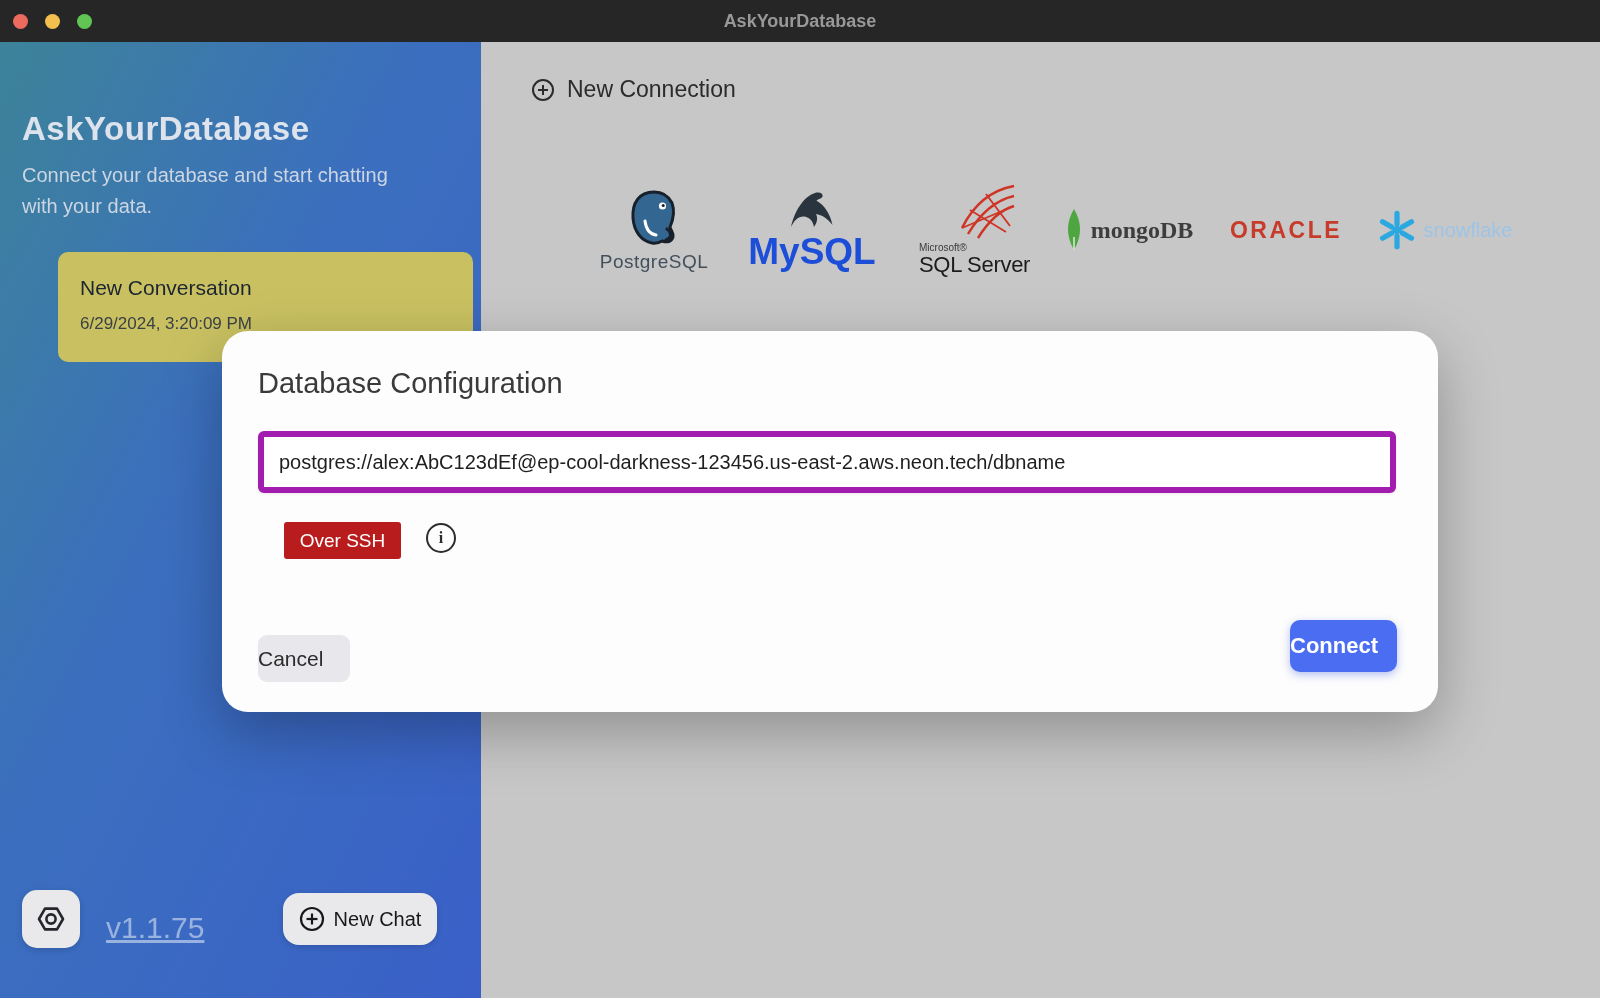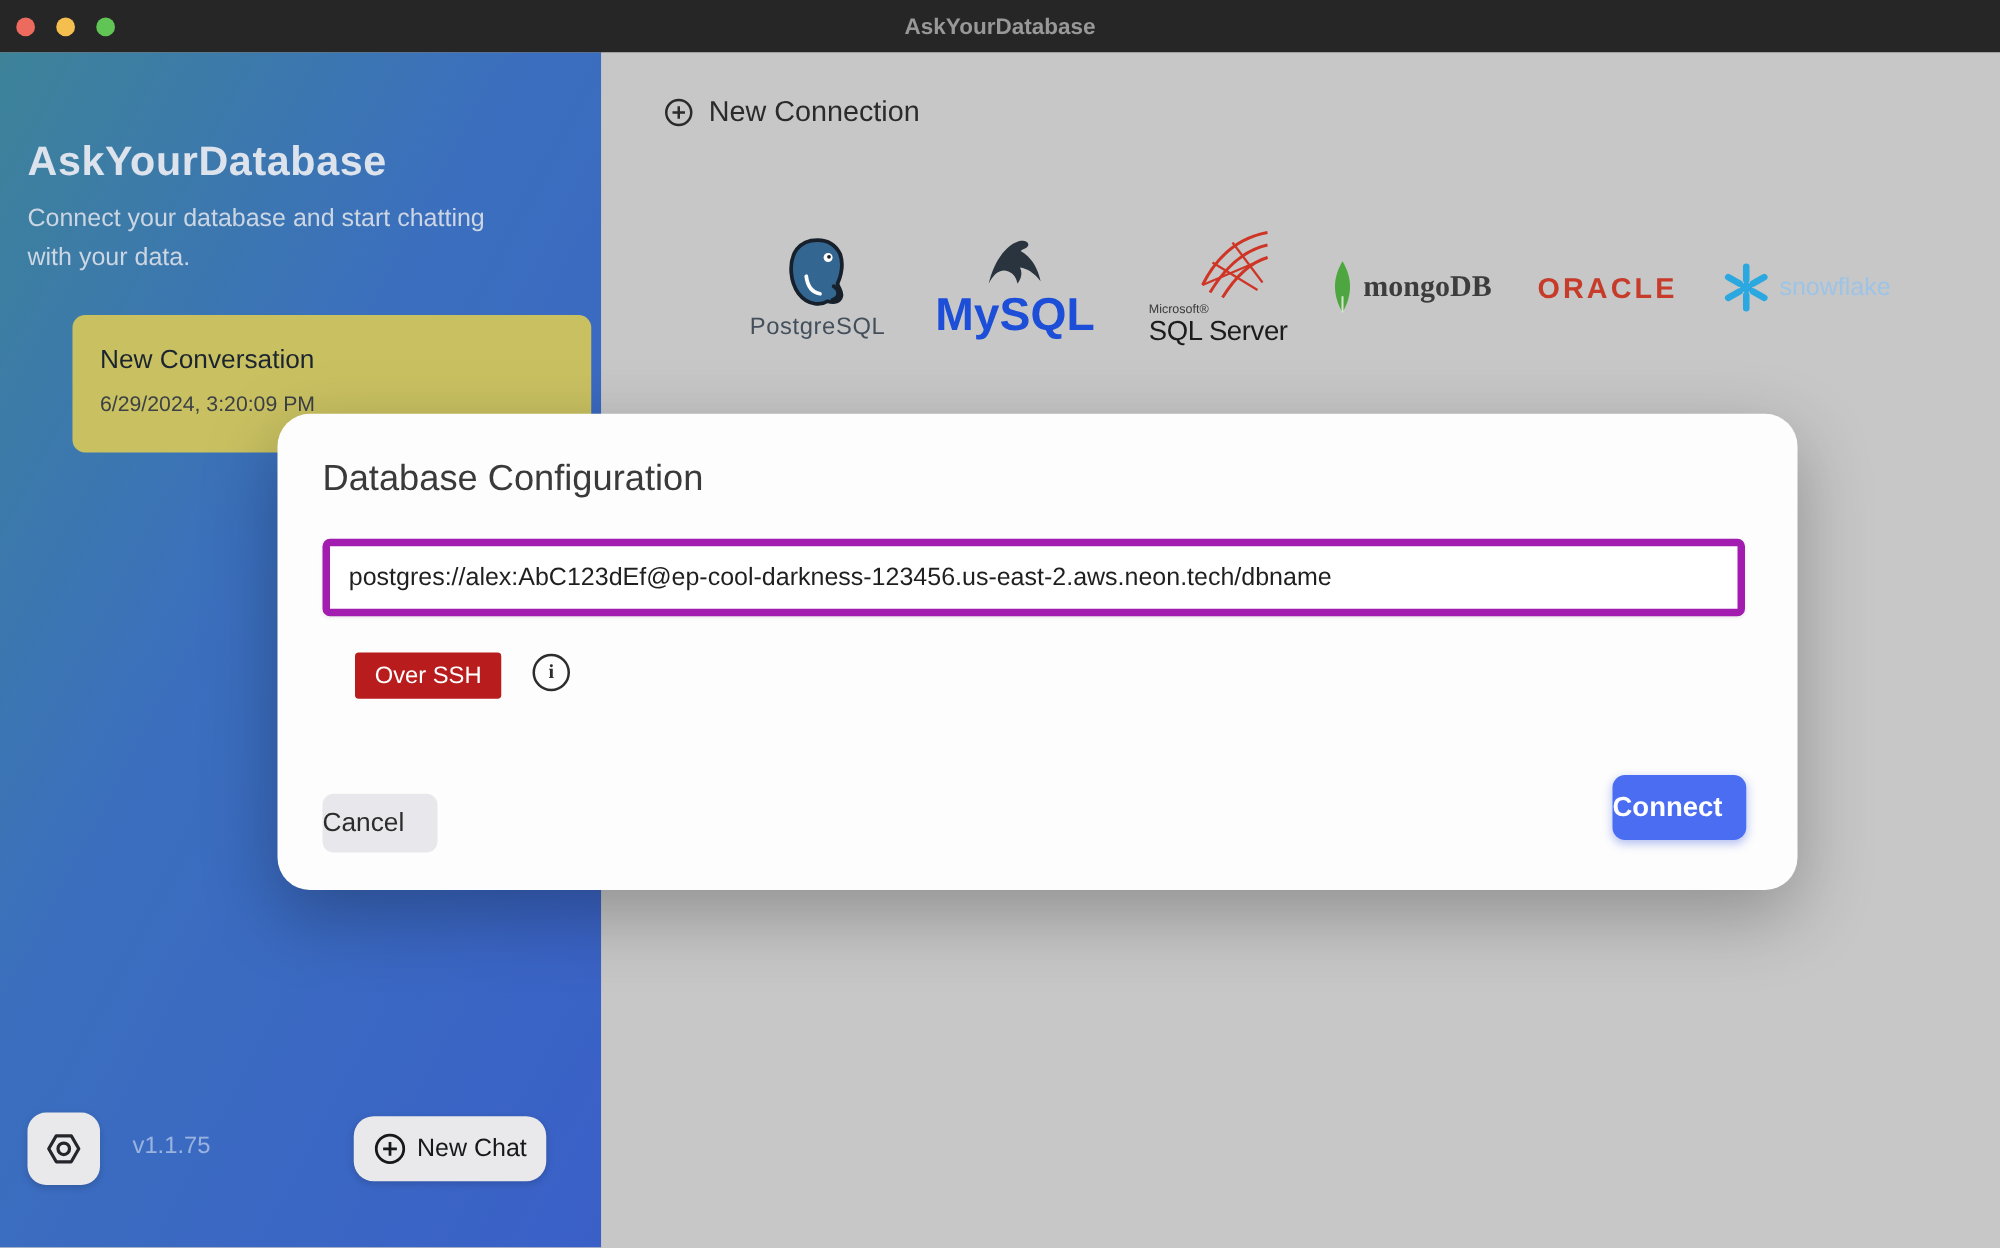--- a/index.html
+++ b/index.html
@@ -36,21 +36,21 @@
     background:#c9c161;border-radius:10px;cursor:pointer;margin-left:36px;
   }
   .conversation-title{position:absolute;left:22px;top:24px;font-size:21px;color:#1c2430;}
   .conversation-time{position:absolute;left:22px;top:62px;font-size:17px;color:#3c4145;}
   .settings-button{
     position:absolute;left:22px;bottom:50px;width:58px;height:58px;border-radius:15px;
     background:#e9e9eb;display:flex;align-items:center;justify-content:center;cursor:pointer;
     box-shadow:0 2px 6px rgba(0,0,0,.15);
   }
   .version-label{
-    position:absolute;left:106px;bottom:70px;font-size:19px;color:rgba(232,238,248,.55);
+    position:absolute;left:106px;bottom:53px;font-size:30px;color:rgba(232,238,248,.55);text-decoration:underline;
   }
   .new-chat-button{
     position:absolute;right:44px;bottom:53px;width:154px;height:52px;border-radius:16px;
     background:#e9e9eb;display:flex;align-items:center;justify-content:center;gap:9px;
     font-size:20px;color:#17181a;cursor:pointer;box-shadow:0 2px 6px rgba(0,0,0,.15);
   }
   
   .main{position:absolute;left:481px;top:42px;width:1119px;height:956px;background:#c7c7c7;}
   .new-connection{
     position:absolute;left:50px;top:34px;display:flex;align-items:center;gap:12px;

